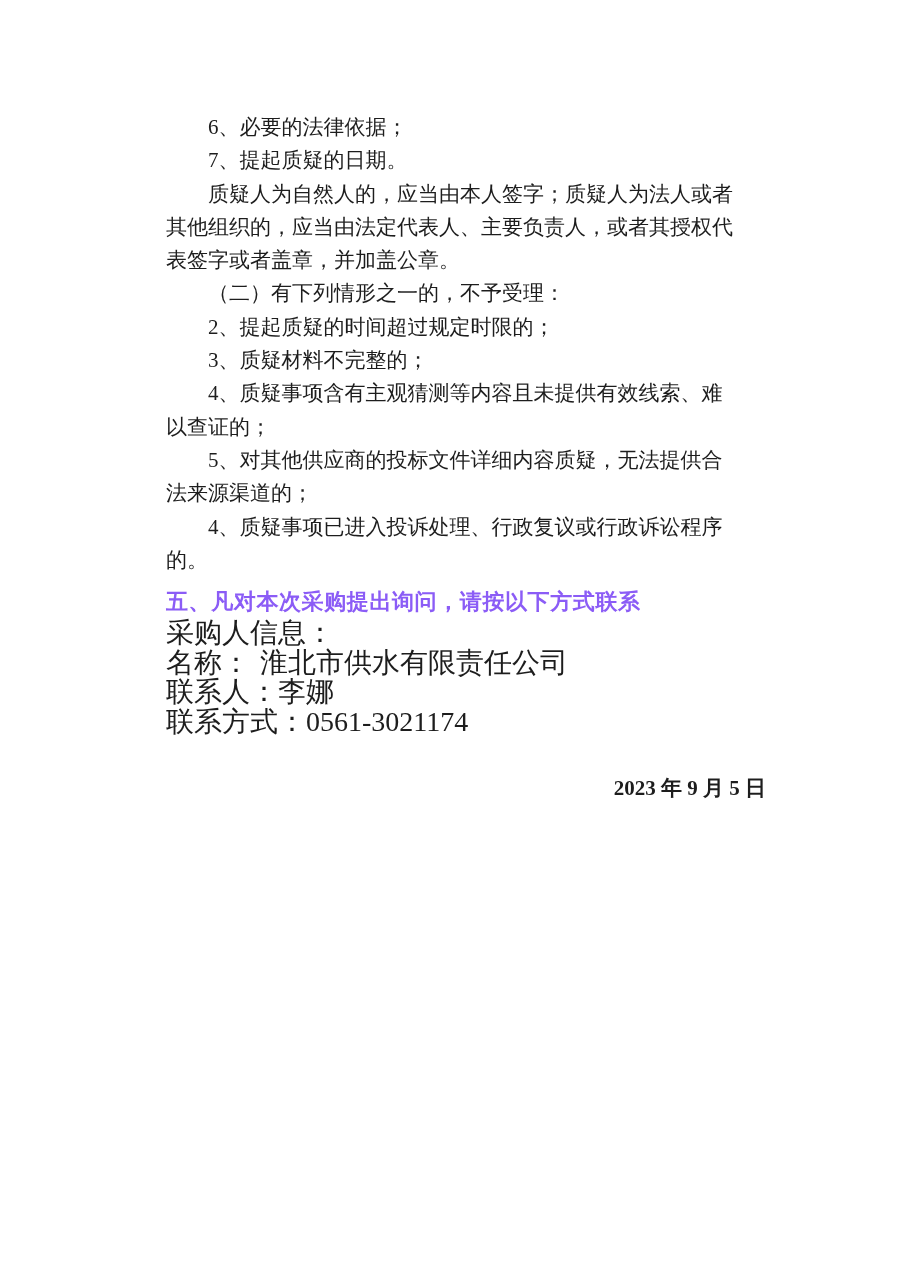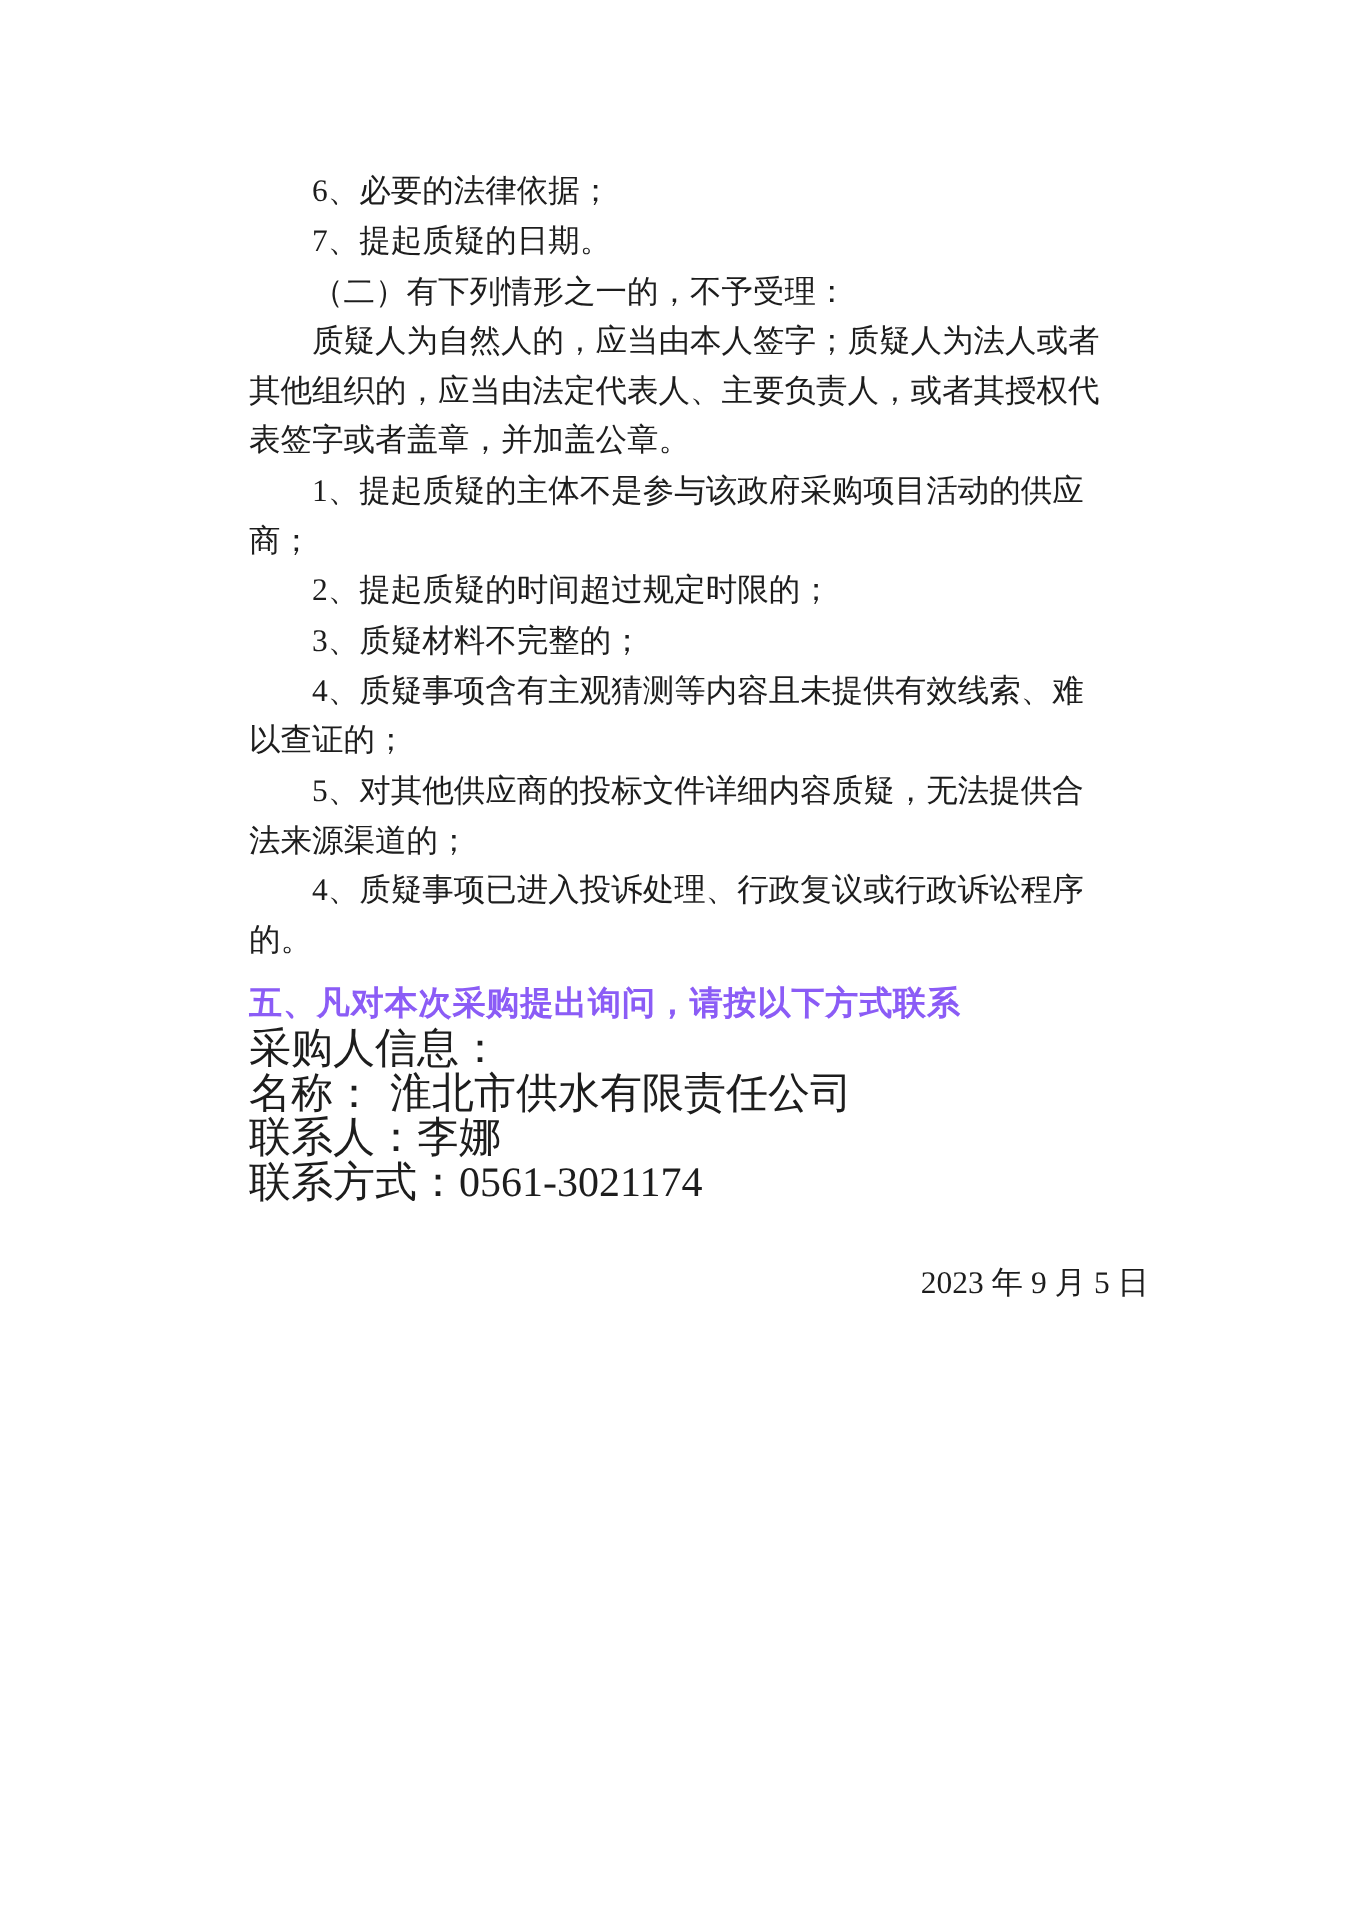--- a/index.html
+++ b/index.html
@@ -52,34 +52,34 @@
   .name-gap {
     margin-left: 10px;
   }
   .date-line {
     font-family: "Liberation Serif", "DejaVu Serif", serif;
     font-size: 21px;
     line-height: 29.5px;
     margin: 38px 0 0 0;
     text-align: right;
     padding-right: 28px;
+    font-weight: bold;
   }
 </style>
 </head>
 <body>
 
 <div class="page">
   <div class="content">
 
     <div class="body-text">
       <p>6、必要的法律依据；</p>
       <p>7、提起质疑的日期。</p>
+      <p>质疑人为自然人的，应当由本人签字；质疑人为法人或者其他组织的，应当由法定代表人、主要负责人，或者其授权代表签字或者盖章，并加盖公章。</p>
       <p>（二）有下列情形之一的，不予受理：</p>
-      <p>质疑人为自然人的，应当由本人签字；质疑人为法人或者其他组织的，应当由法定代表人、主要负责人，或者其授权代表签字或者盖章，并加盖公章。</p>
-      <p>1、提起质疑的主体不是参与该政府采购项目活动的供应商；</p>
       <p>2、提起质疑的时间超过规定时限的；</p>
       <p>3、质疑材料不完整的；</p>
       <p>4、质疑事项含有主观猜测等内容且未提供有效线索、难以查证的；</p>
       <p>5、对其他供应商的投标文件详细内容质疑，无法提供合法来源渠道的；</p>
       <p>4、质疑事项已进入投诉处理、行政复议或行政诉讼程序的。</p>
     </div>
 
     <h2 class="section-heading">五、凡对本次采购提出询问，请按以下方式联系</h2>
 
     <div class="contact">

